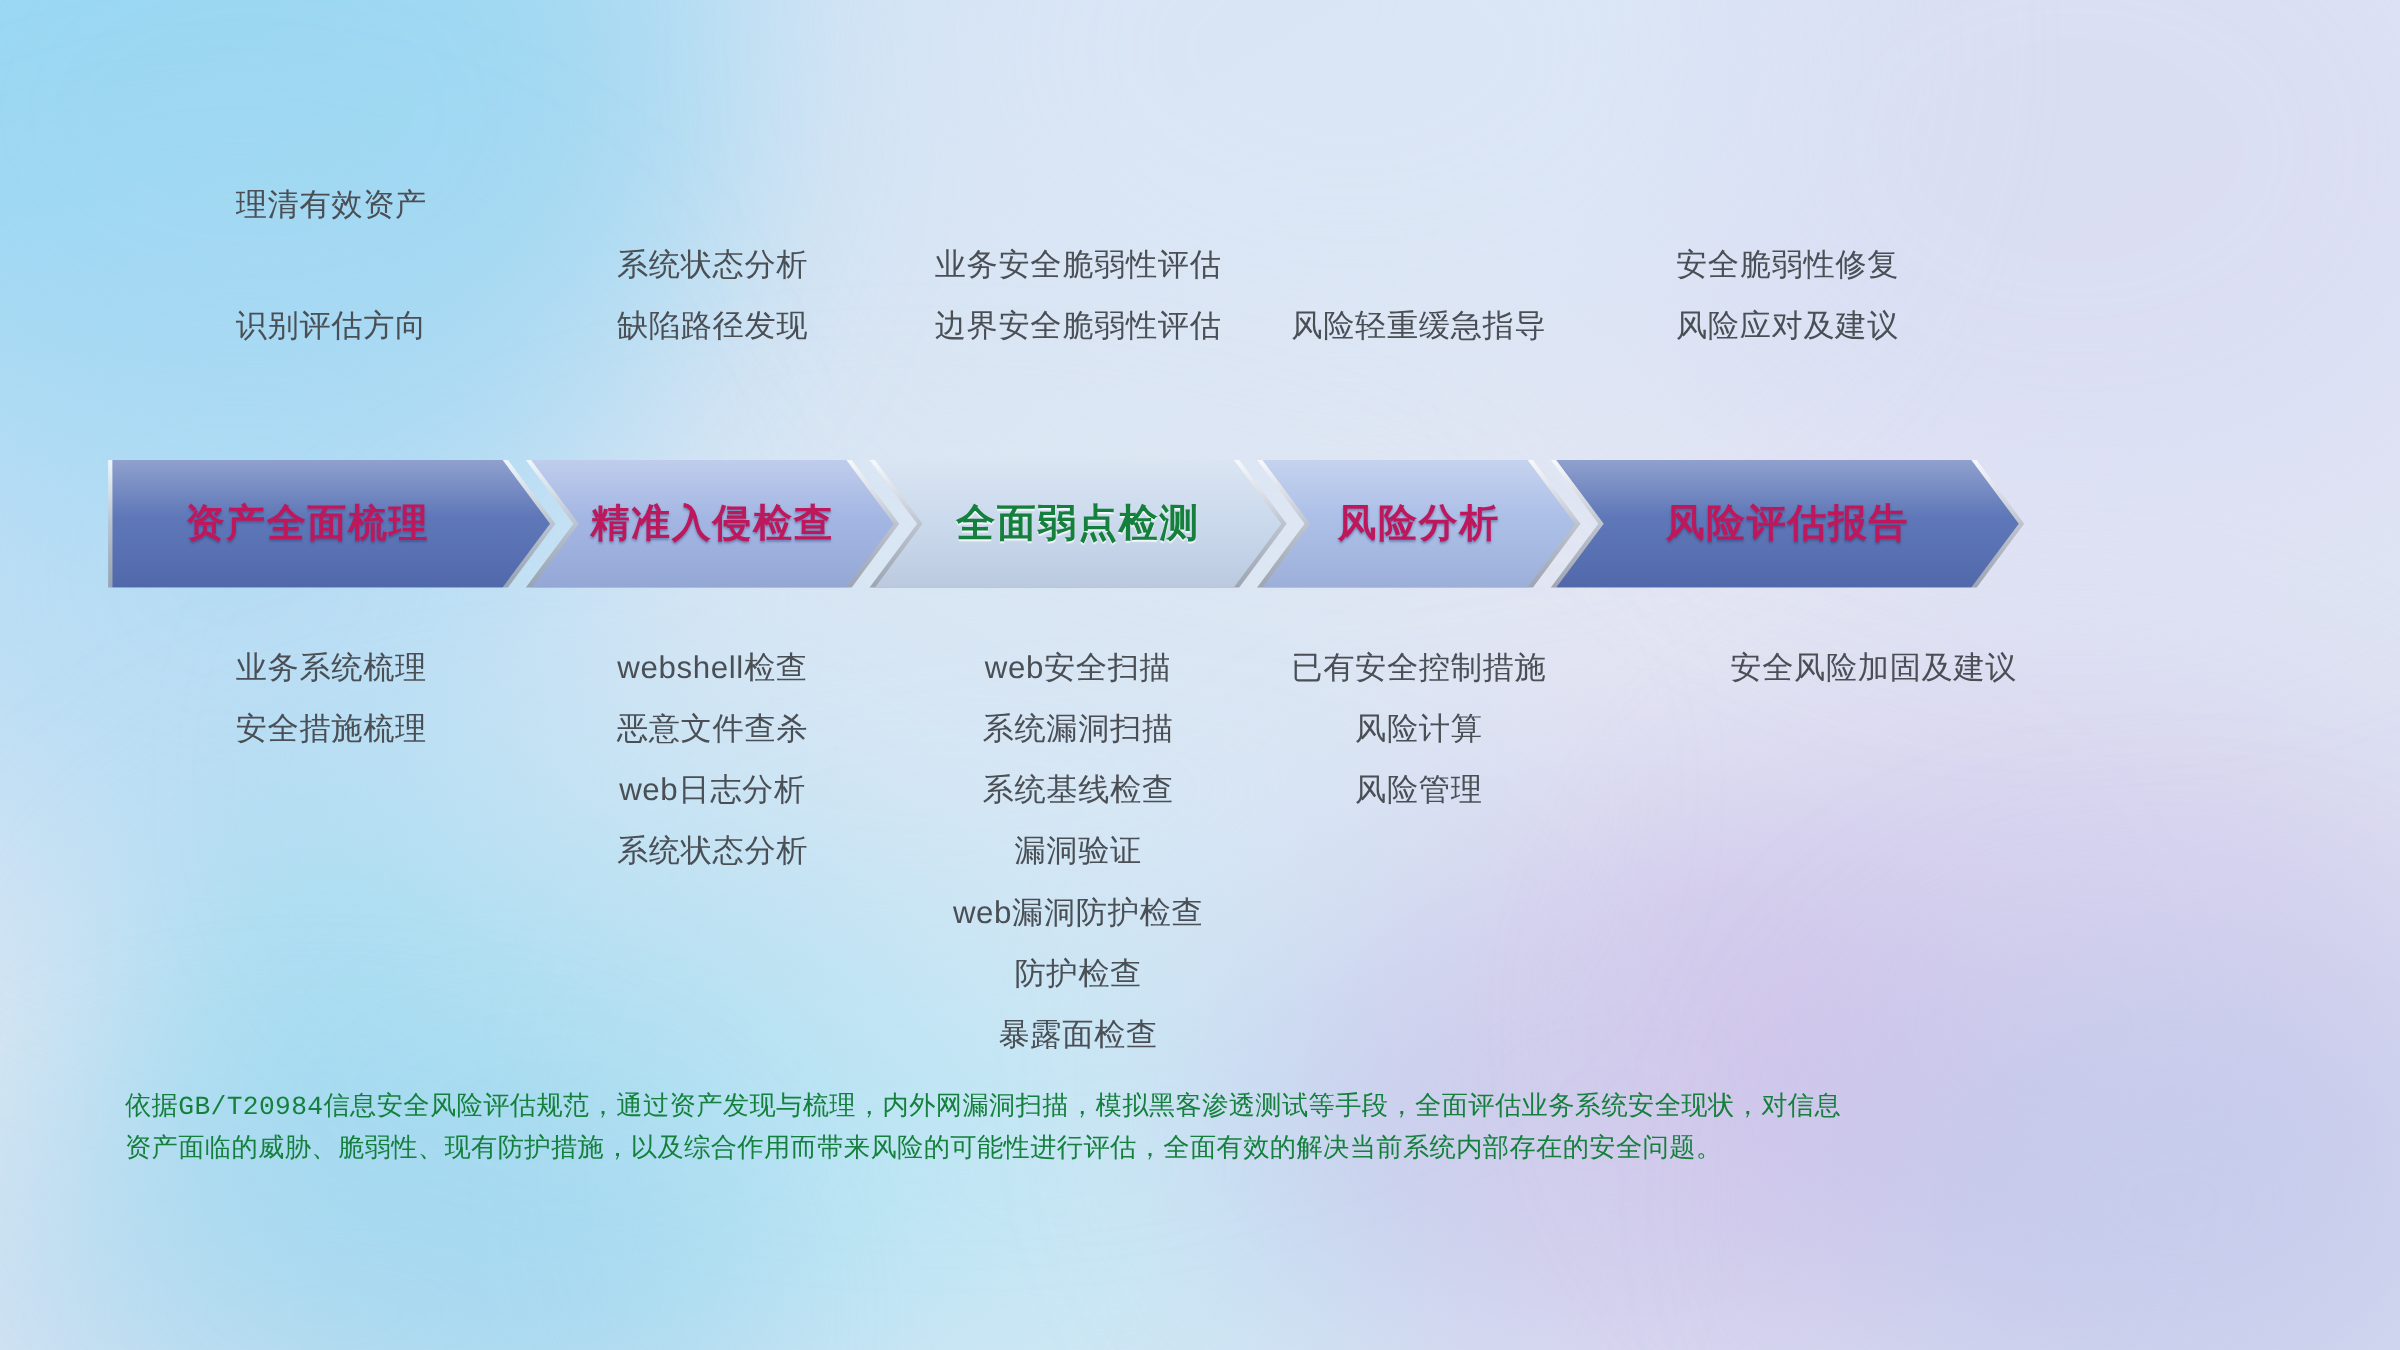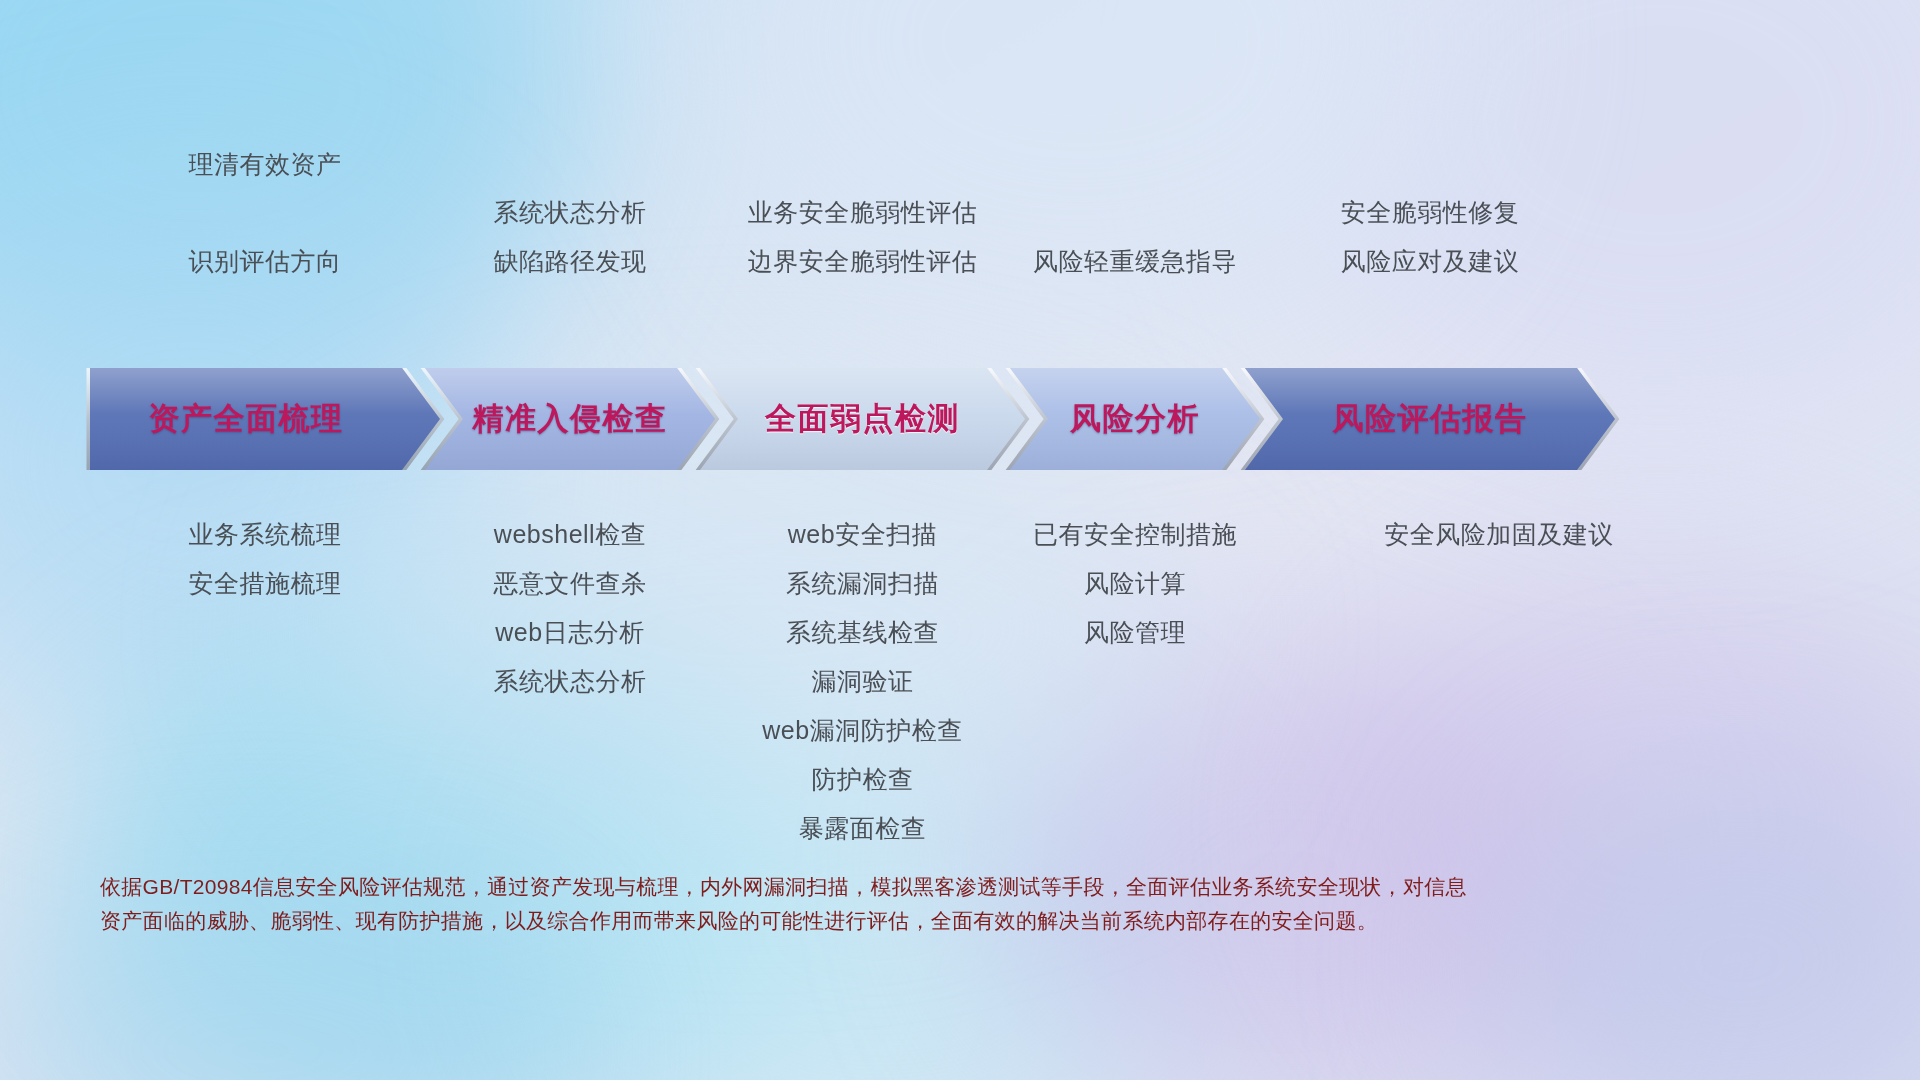--- a/index.html
+++ b/index.html
@@ -101,34 +101,35 @@
     font-weight: bold;
     letter-spacing: 1.5px;
     white-space: nowrap;
     pointer-events: none;
   }
   .lbl-white {
     color: #be185d;
     text-shadow: 0 1px 2px rgba(40,60,120,.45);
   }
   .lbl-blue {
-    color: #be185d;
+    color: #15803d;
     text-shadow: 0 1px 1px rgba(255,255,255,.85);
   }
 
   
   #footer-note {
     position: absolute;
     left: 100px;
     top: 870px;
     width: 1520px;
-    color: #7f1d1d;
+    color: #15803d;
     font-size: 21px;
     line-height: 34px;
     letter-spacing: .3px;
+    font-family: Liberation Mono, monospace;
   }
   #footer-note p { margin: 0; }
 </style>
 </head>
 <body>
 
 <div id="bg-root">
   <div class="blob blob-a"></div>
   <div class="blob blob-b"></div>
   <div class="blob blob-c"></div>

